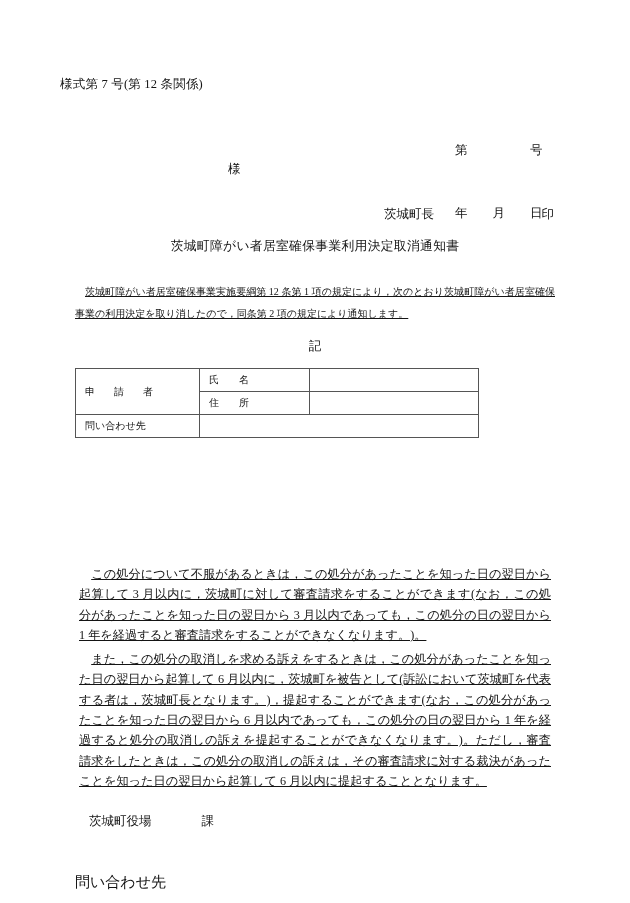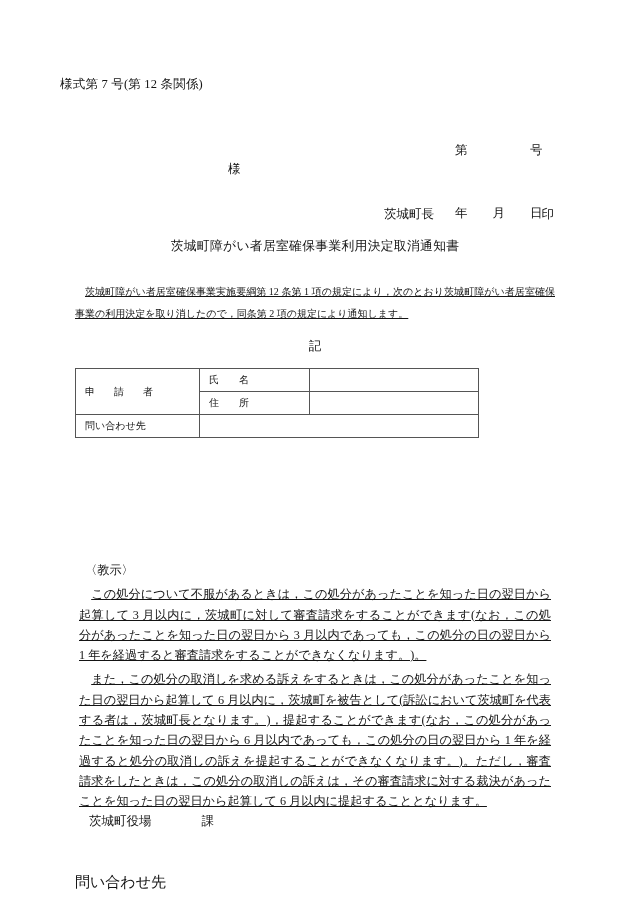--- a/index.html
+++ b/index.html
@@ -183,21 +183,20 @@
         <td class="value-col"></td>
       </tr>
       <tr>
         <td class="label-col reason-label">問い合わせ先</td>
         <td class="reason-value" colspan="2"></td>
       </tr>
     </tbody>
   </table>
 
   <div class="abs" id="instructions">
-    <div class="kyoji-head">〈教示〉</div>
     <p class="para">この処分について不服があるときは，この処分があったことを知った日の翌日から起算して 3 月以内に，茨城町に対して審査請求をすることができます(なお，この処分があったことを知った日の翌日から 3 月以内であっても，この処分の日の翌日から 1 年を経過すると審査請求をすることができなくなります。)。</p>
     <p class="para">また，この処分の取消しを求める訴えをするときは，この処分があったことを知った日の翌日から起算して 6 月以内に，茨城町を被告として(訴訟において茨城町を代表する者は，茨城町長となります。)，提起することができます(なお，この処分があったことを知った日の翌日から 6 月以内であっても，この処分の日の翌日から 1 年を経過すると処分の取消しの訴えを提起することができなくなります。)。ただし，審査請求をしたときは，この処分の取消しの訴えは，その審査請求に対する裁決があったことを知った日の翌日から起算して 6 月以内に提起することとなります。</p>
   </div>
 
   <div class="abs" id="contact-heading">問い合わせ先</div>
   <div class="abs" id="contact-office">茨城町役場　　　　課</div>
 
 </div>
 
 </body></html>

